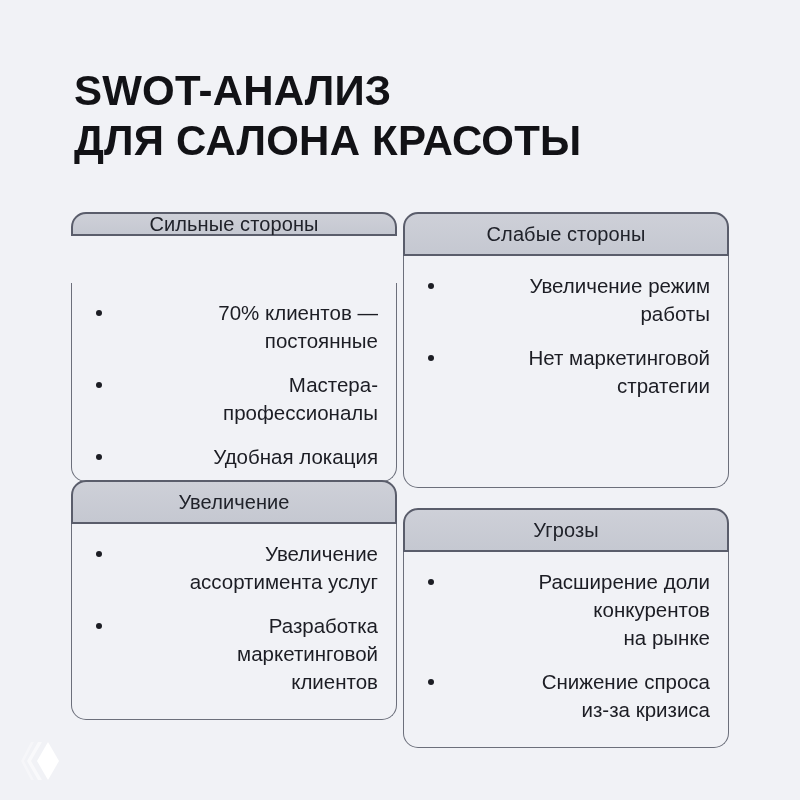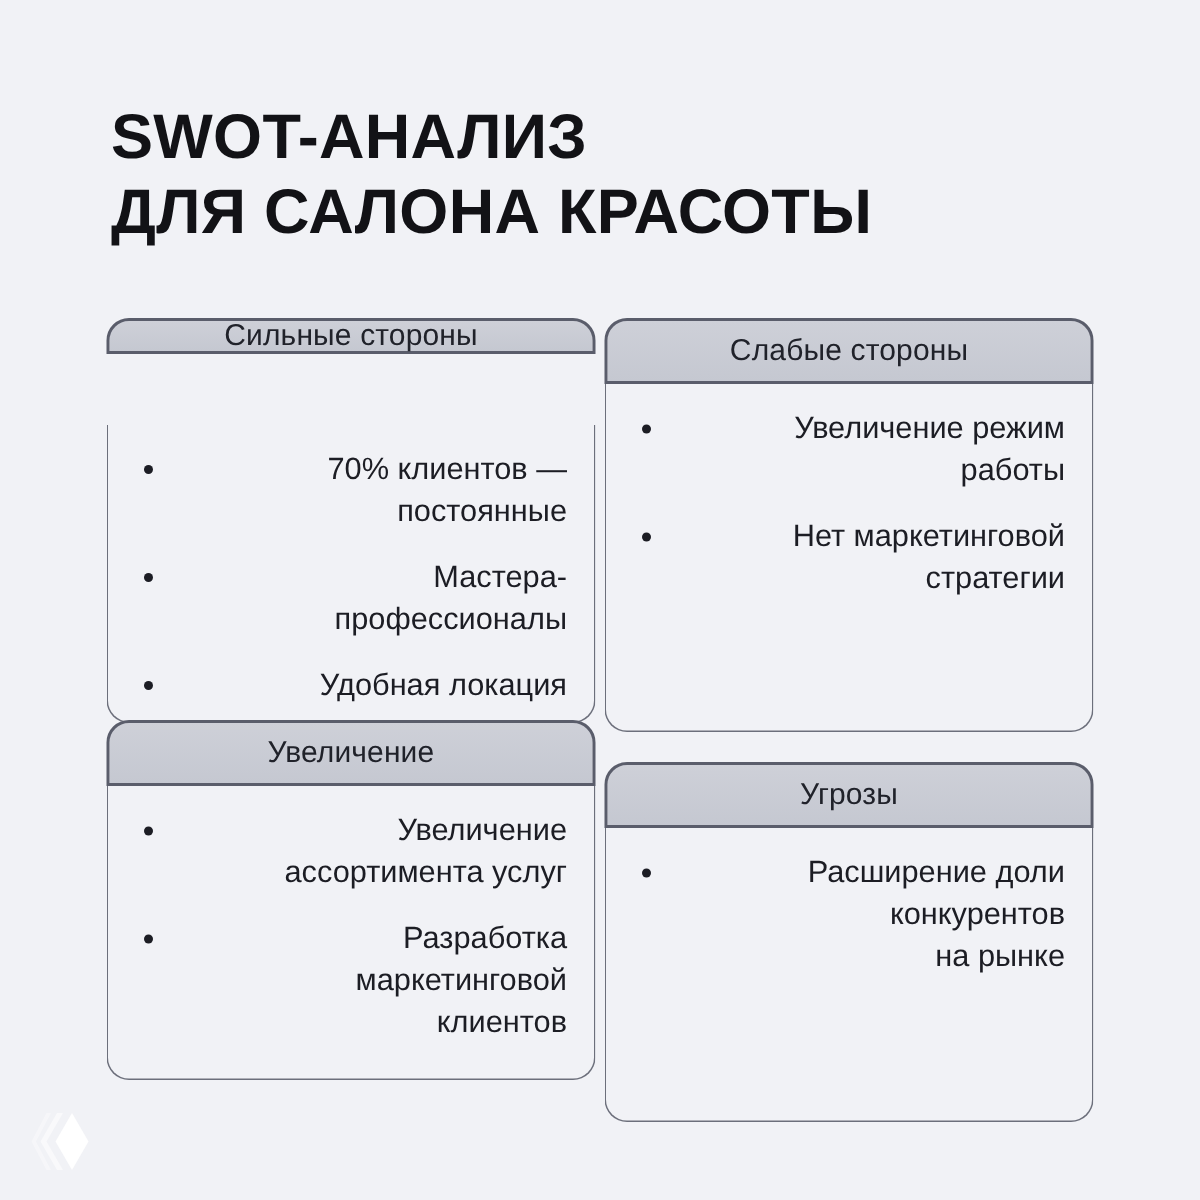--- a/index.html
+++ b/index.html
@@ -180,20 +180,22 @@
 
     <div class="quadrant q-threats">
       <div class="q-header">
         <span class="q-header-label">Угрозы</span>
       </div>
       <div class="q-body">
         <ul class="bullet-list">
           <li class="bullet-item">Расширение доли
 конкурентов
 на рынке</li>
+          <li class="bullet-item">Снижение спроса
+из-за кризиса</li>
         </ul>
       </div>
     </div>
 
   </div>
 
   <div class="logo">
     <svg width="50" height="50" viewBox="0 0 50 50" aria-hidden="true">
       <path d="M30 6 L41 25 L30 44 L19 25 Z" fill="#ffffff"></path>
       <path d="M20 6 L24 6 L13 25 L24 44 L20 44 L9 25 Z" fill="#ffffff" opacity="0.55"></path>

